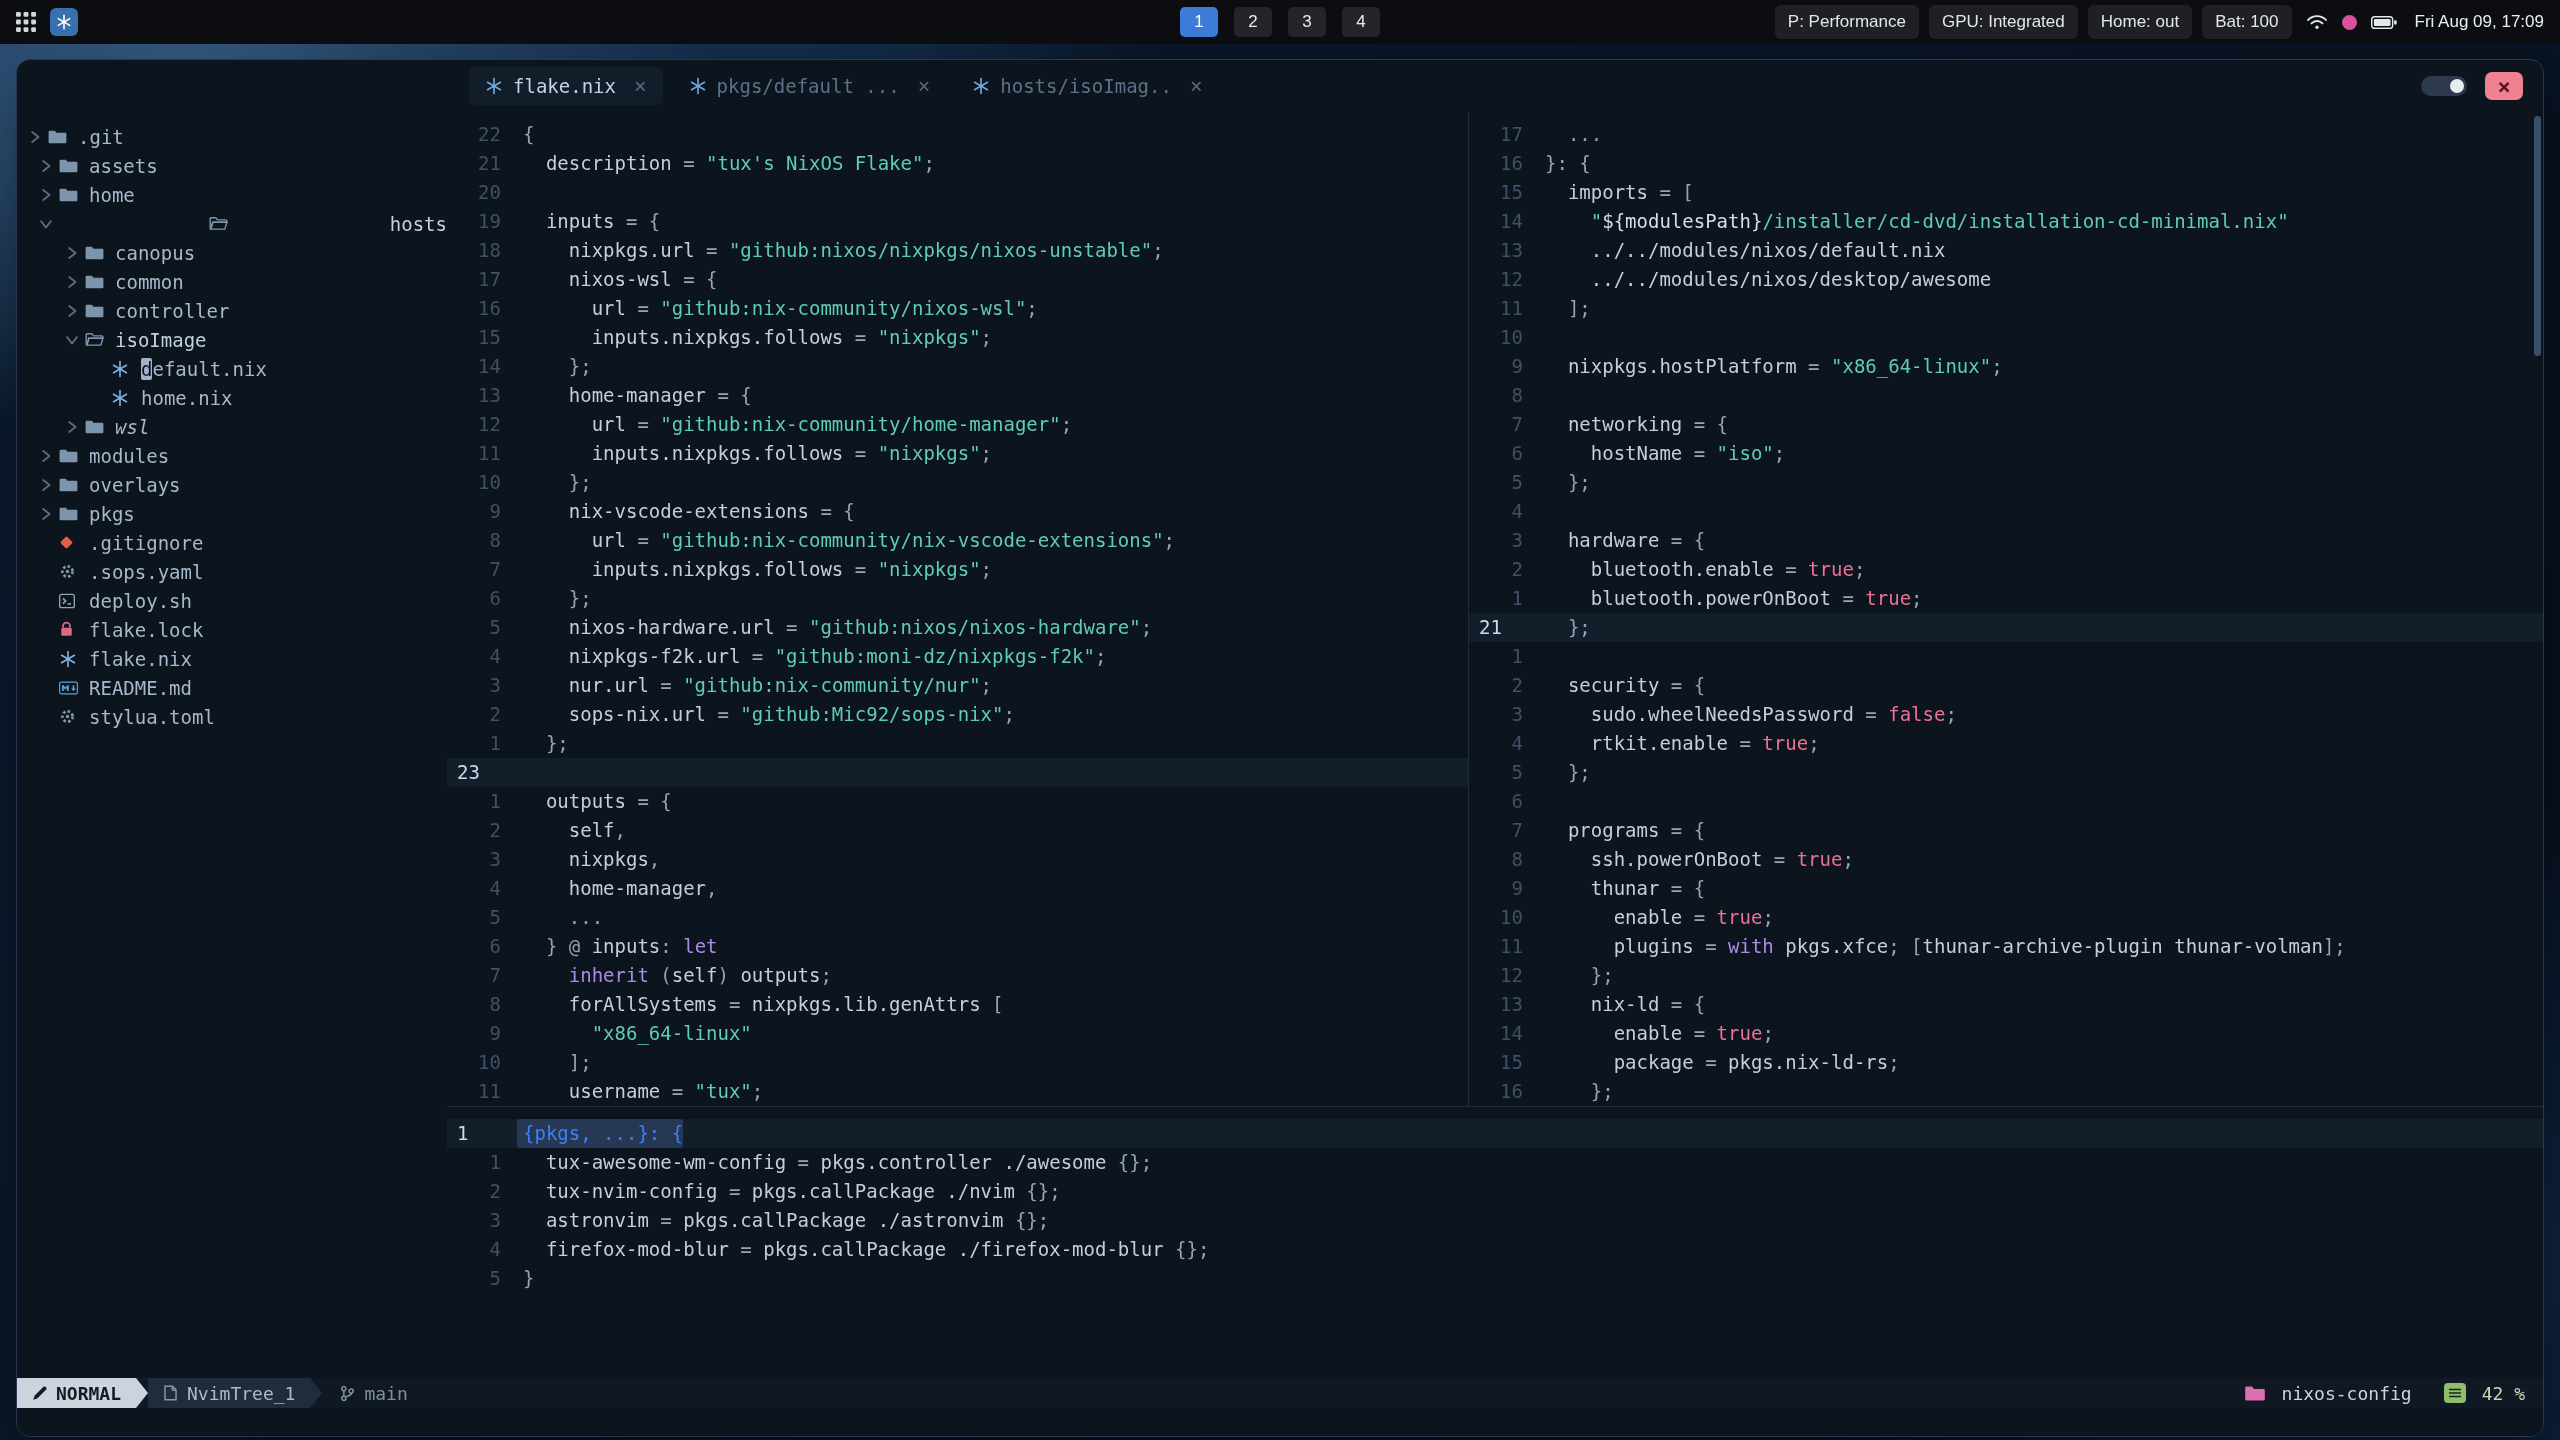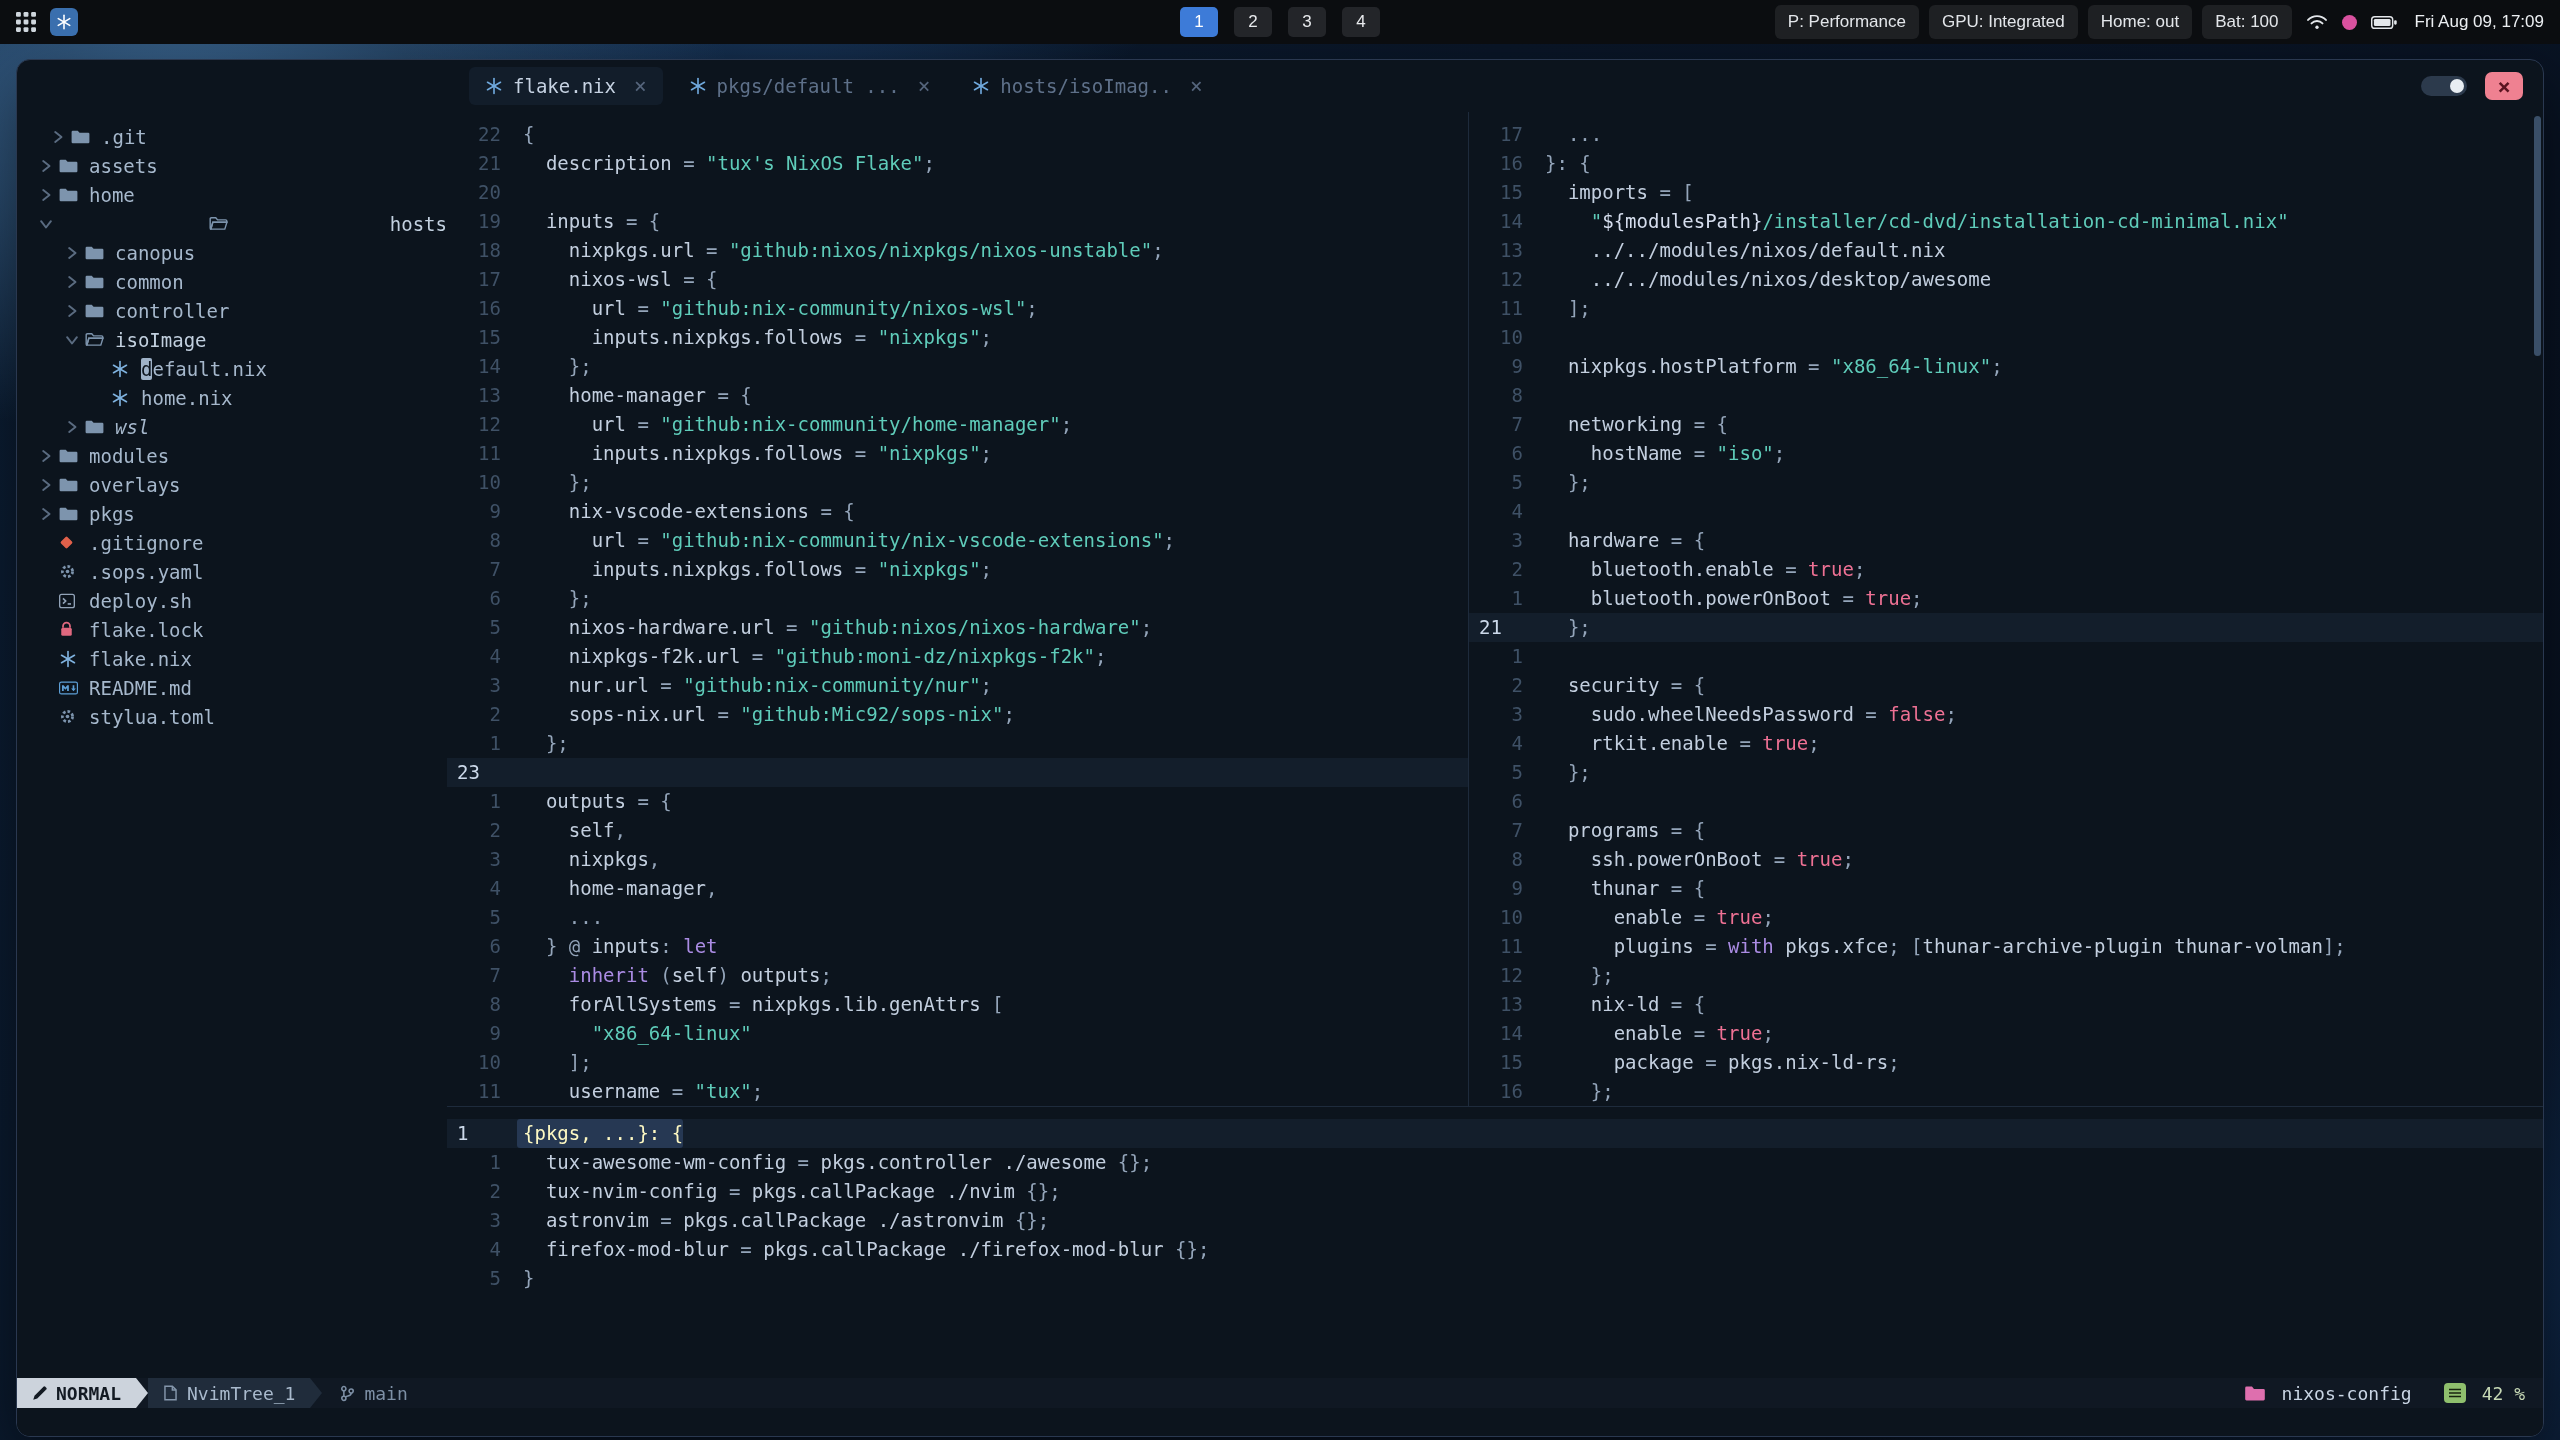--- a/index.html
+++ b/index.html
@@ -63,21 +63,21 @@
   .gutter{width:70px;flex:none;text-align:right;padding-right:16px;color:#3f5166}
   .line.cur .gutter{text-align:left;padding-left:10px;padding-right:0;color:#ccd9ea}
   .code{white-space:pre;padding-left:6px}
   .line.sel .code{background:rgba(92,130,200,.26);border-radius:3px}
   .tk-f{color:#c3cfdf}
   .tk-p{color:#94a5ba}
   .tk-o{color:#94a5ba}
   .tk-s{color:#5fccba}
   .tk-b{color:#ee7194}
   .tk-k{color:#ab8ce4}
-  .tk-u{color:#fef9c3}
+  .tk-u{color:#3b82f6}
   .tk-i{color:#d6deee}
   .vscroll{position:absolute;right:2px;top:4px;width:7px;height:240px;background:#3a4f68;border-radius:4px}
   
   .statusbar{height:30px;flex:none;display:flex;align-items:stretch;background:#101823;font-size:18px}
   .seg{display:flex;align-items:center;gap:9px;padding:0 15px;white-space:nowrap}
   .seg.mode{background:#ccd3dc;color:#131a23;font-weight:bold}
   .pl{width:0;height:0;border-top:15px solid transparent;border-bottom:15px solid transparent}
   .pl.m{border-left:12px solid #ccd3dc}
   .seg.buf{background:#202c3b;color:#a9bacd}
   .pl.b{border-left:12px solid #202c3b}
@@ -191,21 +191,21 @@
       <div class="winctl">
         <div class="toggle">
             <div class="knob"></div>
           </div>
         <div class="closebtn">×</div>
       </div>
     </div>
 
     <div class="main">
       <div class="tree">
-          <div class="tree-row" style="padding-left: 28px;">
+          <div class="tree-row" style="padding-left: 5px;">
             <span class="arrow">
               <svg width="14" height="14" viewBox="0 0 10 10" fill="none" stroke="currentColor" stroke-width="1.4" stroke-linecap="round" stroke-linejoin="round">
                 <path d="M3 1.5 L7.5 5 L3 8.5"></path>
               </svg>
             </span>
             <span class="ticon ic-folder">
               <svg width="19" height="16" viewBox="0 0 16 13" fill="currentColor">
                 <path d="M0.5 2.2q0-1 1-1h4.2l1.5 1.8h7.3q1 0 1 1v6.8q0 1-1 1h-13q-1 0-1-1z"></path>
               </svg>
             </span>

